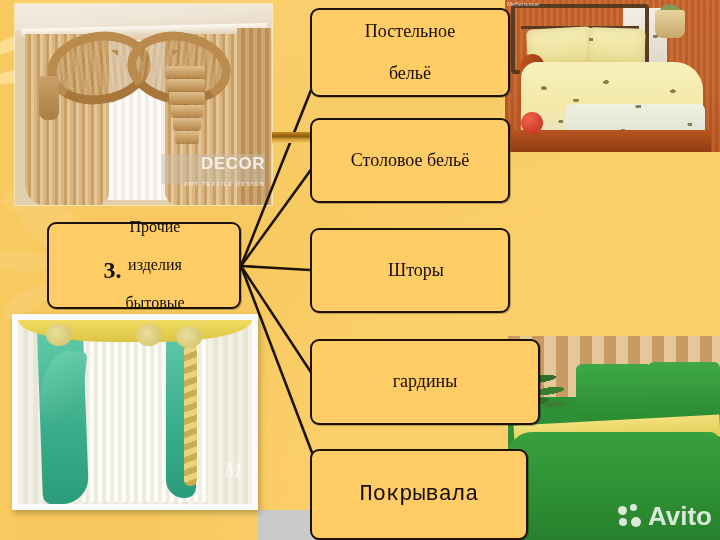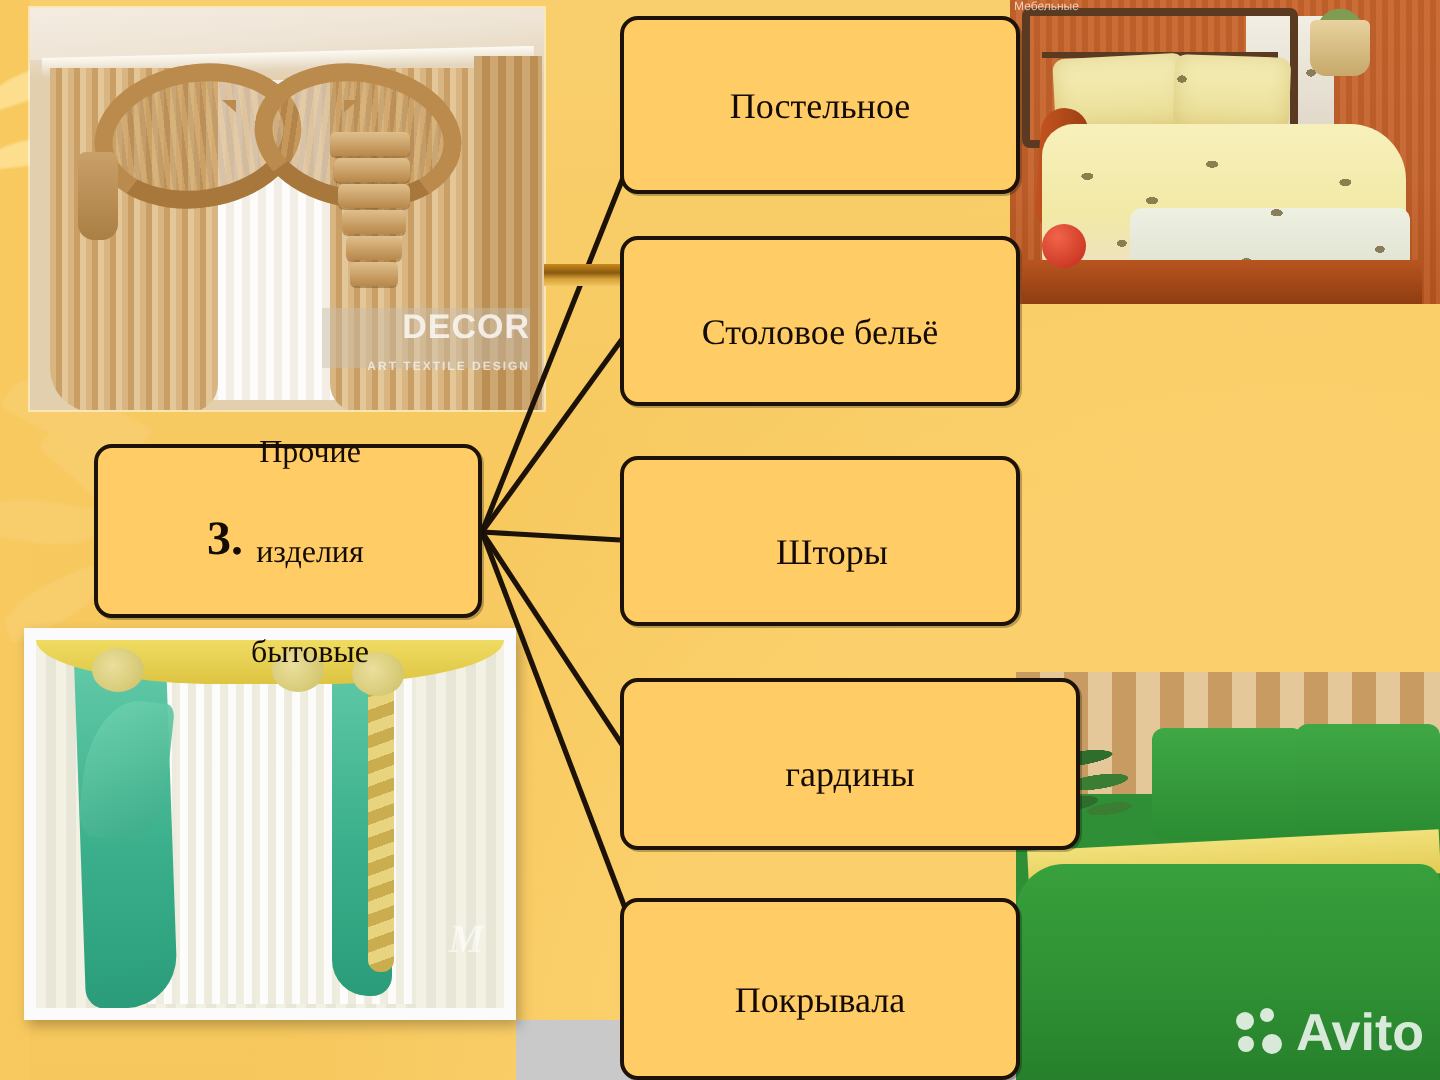--- a/index.html
+++ b/index.html
@@ -265,27 +265,27 @@
     position:absolute;box-sizing:border-box;
     background:#ffcc66;
     border:2px solid #1d1208;
     border-radius:9px;
     display:flex;align-items:center;justify-content:center;
     text-align:center;
     color:#140c04;
     font-family:"Liberation Serif", serif;
     box-shadow:1px 1px 0 rgba(0,0,0,.25);
   }
-  .node span{display:block;line-height:1.18;margin-top:12px;}
+  .node span{display:block;line-height:1.18;}
 
   #node-bed-linen   {left:310px;top:8px;   width:200px;height:89px;  font-size:18px;}
   #node-table-linen {left:310px;top:118px; width:200px;height:85px;  font-size:18px;}
   #node-curtains    {left:310px;top:228px; width:200px;height:85px;  font-size:18px;padding-left:12px;}
   #node-drapes      {left:310px;top:339px; width:230px;height:86px;  font-size:18px;}
-  #node-bedspreads  {left:310px;top:449px; width:200px;height:91px;  font-size:18px;}
+  #node-bedspreads  {left:310px;top:449px; width:218px;height:91px;  font-size:22px;font-family:Liberation Mono, monospace;}
   #node-root        {left:47px; top:222px; width:194px;height:87px;  font-size:16px;
                      flex-direction:row;gap:2px;}
 
   #node-root .num{
     font-size:24px;font-weight:700;line-height:1;align-self:center;
     margin-right:2px;margin-top:8px;
   }
   #node-root .txt{font-size:16px;}
 
   
@@ -400,21 +400,21 @@
       <line x1="241" y1="266" x2="310" y2="270"></line>
       <line x1="241" y1="266" x2="320" y2="386"></line>
       <line x1="241" y1="266" x2="330" y2="500"></line>
     </g>
   </svg>
 
   <div id="accent-bar"></div>
 
   <div class="node" id="node-bed-linen">
     <span>
-      <span>Постельное</span><br>
+      <span>Постельное</span><br><span>бельё</span>
     </span>
   </div>
 
   <div class="node" id="node-table-linen">
     <span>Столовое бельё</span>
   </div>
 
   <div class="node" id="node-curtains">
     <span>Шторы</span>
   </div>

